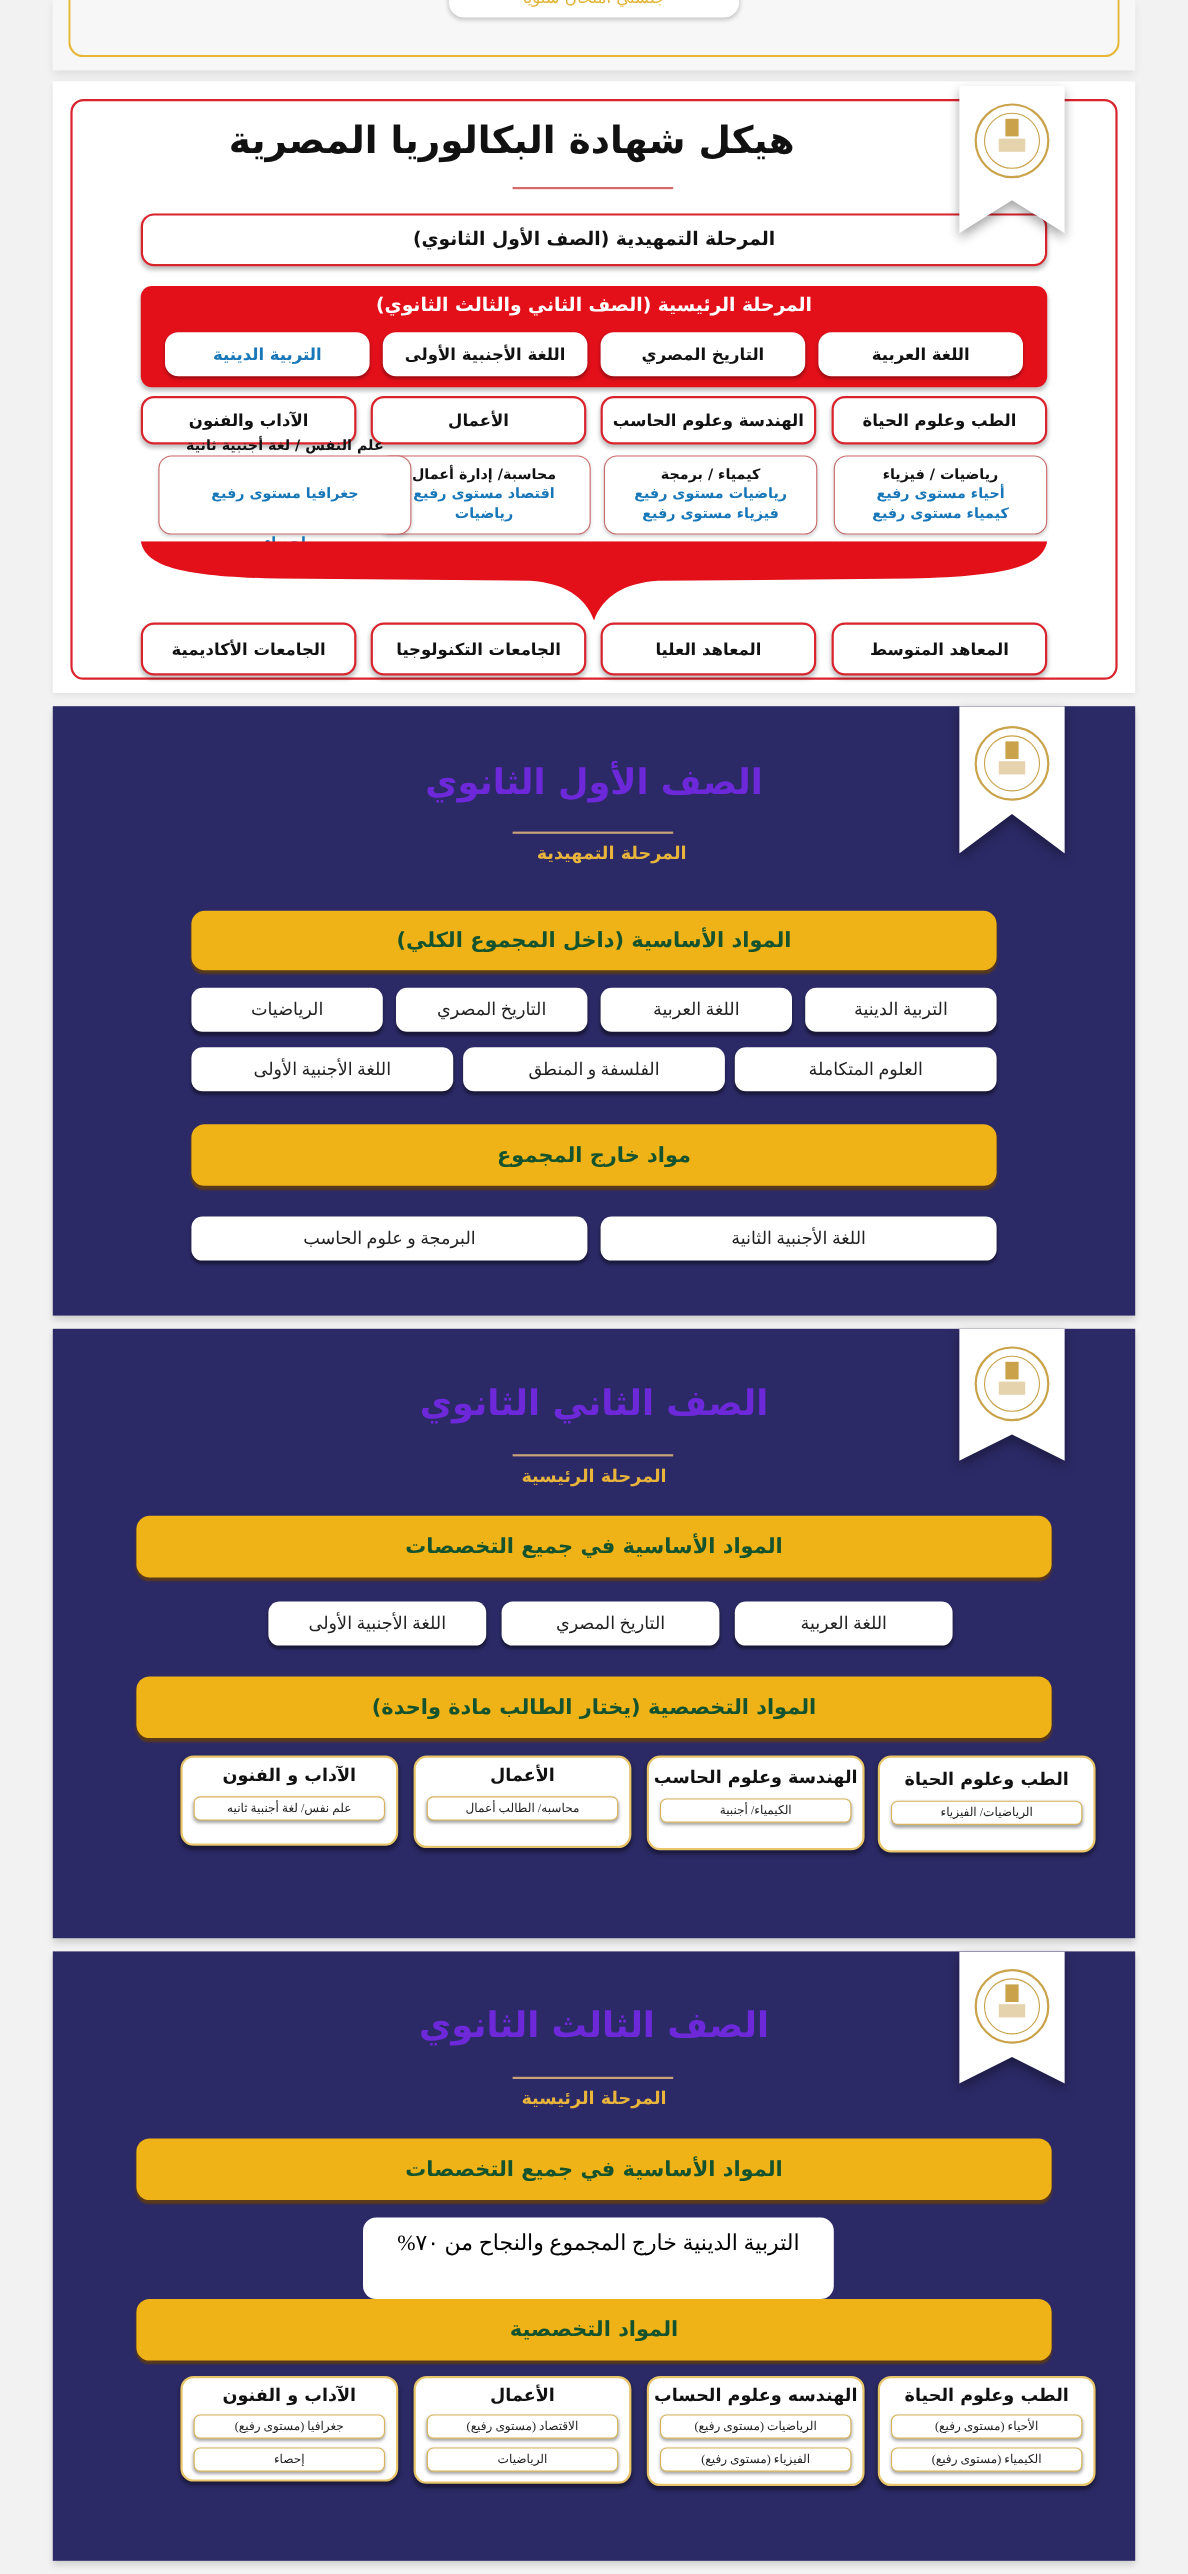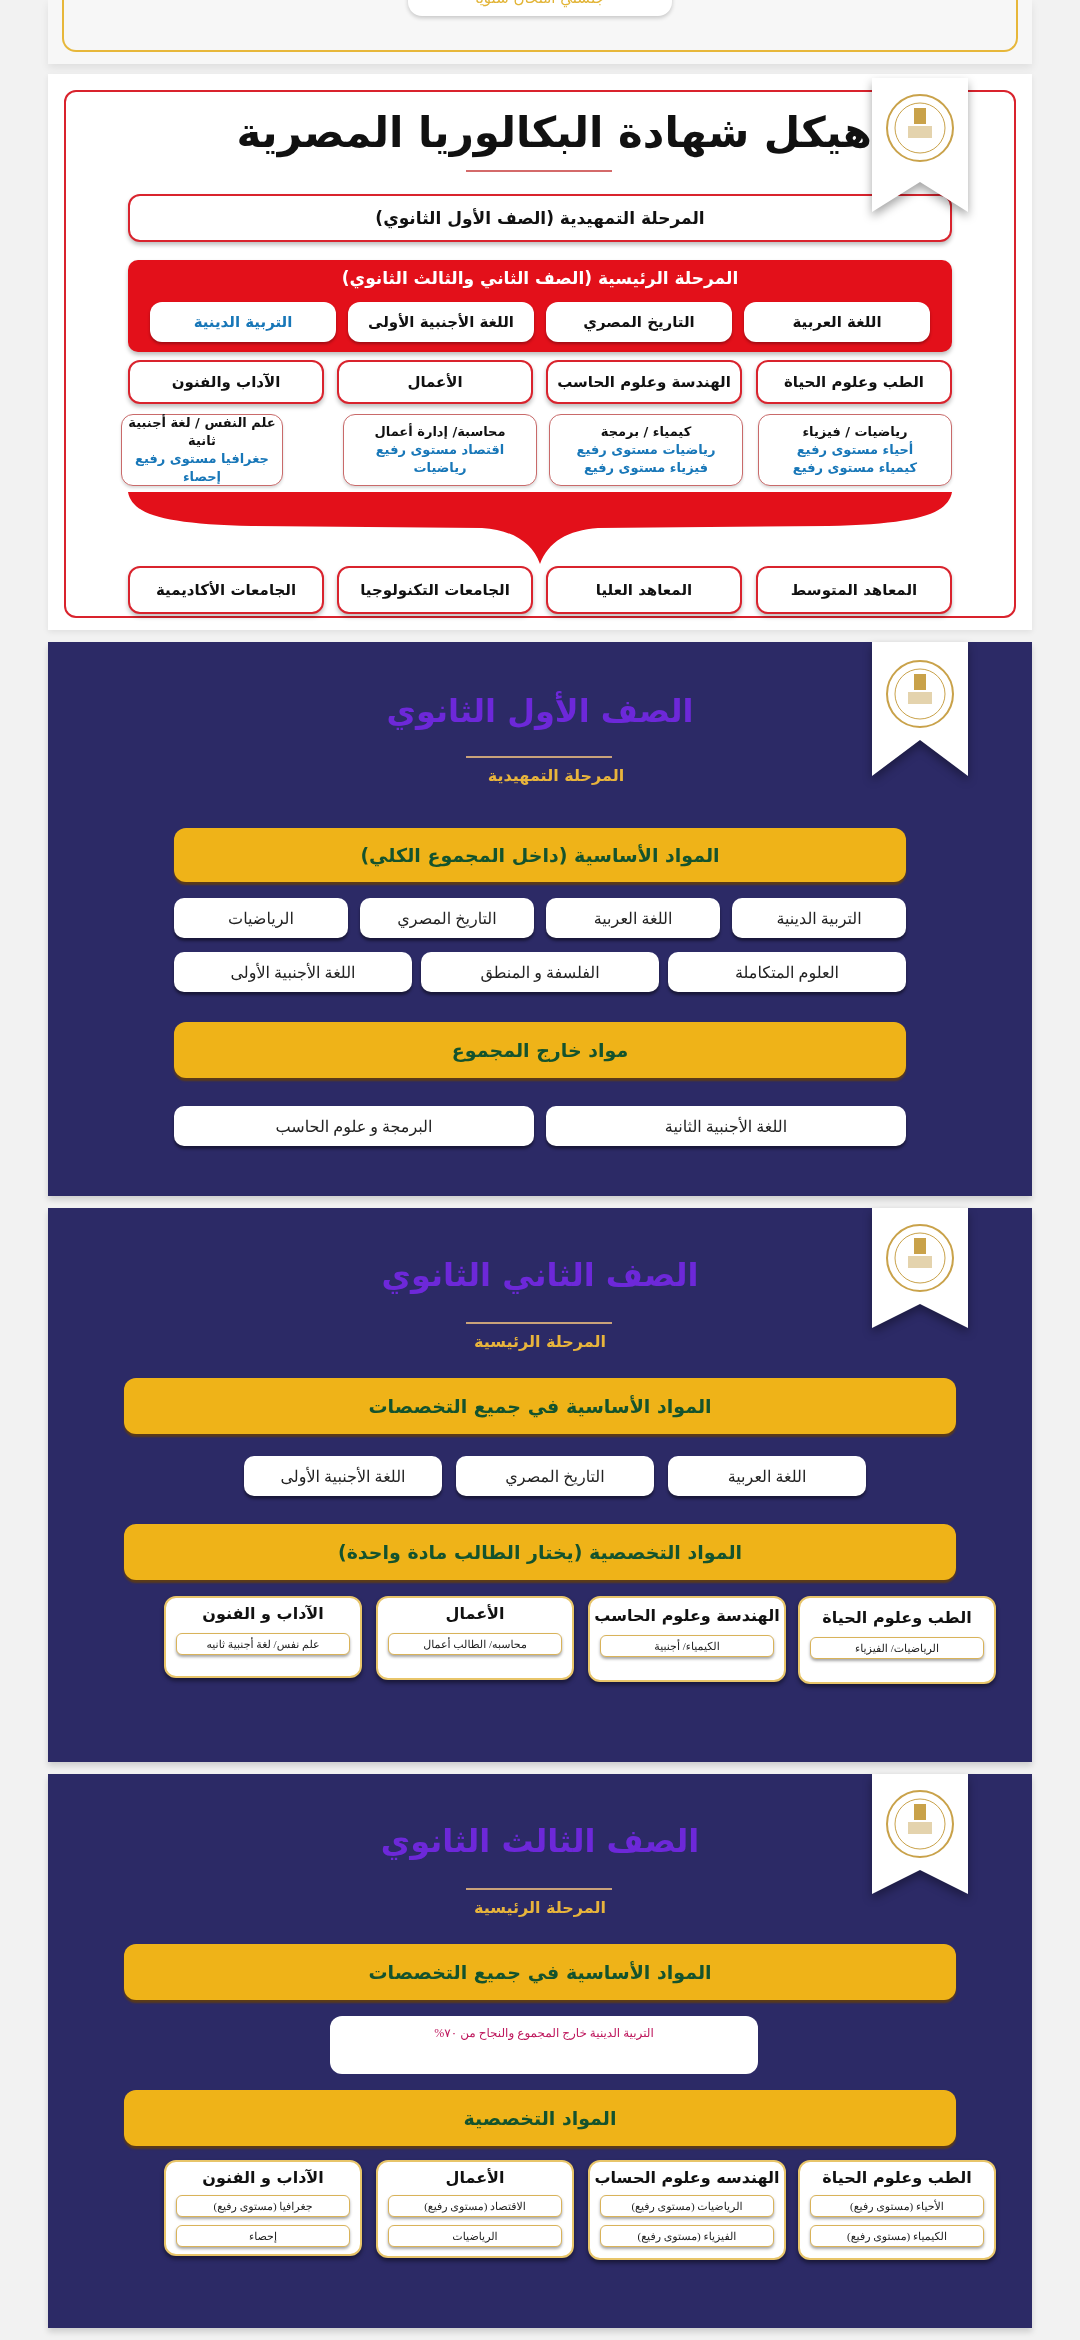--- a/index.html
+++ b/index.html
@@ -34,22 +34,22 @@
   .sec1 {
     left: 48px; top: 74px; width: 984px; height: 556px;
     background: #fff;
     box-shadow: 0 2px 6px rgba(0,0,0,0.08);
   }
   .sec1-frame {
     left: 64px; top: 90px; width: 952px; height: 528px;
     border: 2px solid #d9232d; border-radius: 12px;
   }
   .sec1-title {
-    left: 192px; top: 108px; width: 680px; text-align: right;
-    font-size: 42px; font-weight: bold; color: #111;
+    left: 208px; top: 108px; width: 680px; text-align: left;
+    font-size: 34px; font-weight: bold; color: #111;
   }
   .sec1-underline { left: 466px; top: 170px; width: 146px; height: 2px; background: #d46a6a; }
 
   .box-red-outline {
     background: #fff; border: 2px solid #d9232d; border-radius: 12px;
     box-shadow: 0 3px 4px rgba(0,0,0,0.25);
     text-align: center; font-weight: bold; color: #111;
     display: flex; align-items: center; justify-content: center;
   }
   .prep-box { left: 128px; top: 194px; width: 824px; height: 48px; font-size: 17px; }
@@ -126,24 +126,24 @@
   .track-card-title {
     text-align: center; font-size: 16px; font-weight: bold; color: #111;
   }
   .pill {
     background: #fff; border: 1.5px solid #d9b35a; border-radius: 6px;
     box-shadow: 0 2px 3px rgba(0,0,0,0.35);
     text-align: center; font-family: "Liberation Serif", "DejaVu Serif", serif;
     font-size: 11px; color: #222; height: 22px; line-height: 20px;
   }
   .note-box {
-    left: 330px; top: 2016px; width: 428px; height: 58px;
+    left: 330px; top: 2016px; width: 428px; height: 74px;
     background: #fff; border-radius: 12px;
     font-family: "Liberation Serif", "DejaVu Serif", serif;
-    font-size: 12px; color: #be185d; text-align: center; padding-top: 10px;
+    font-size: 20px; color: #000000; text-align: center; padding-top: 10px;
   }
 </style>
 </head>
 <body>
 
 <div class="abs top-card"></div>
 <div class="abs top-card-frame"></div>
 <div class="abs top-card-btn">جلستي امتحان سنويا</div>
 
 <div class="abs sec1"></div>
@@ -173,21 +173,21 @@
 <div class="abs track-detail" style="left:549px;width:194px;">
   <span class="l1">كيمياء / برمجة</span>
   <span class="l2">رياضيات مستوى رفيع</span>
   <span class="l2">فيزياء مستوى رفيع</span>
 </div>
 <div class="abs track-detail" style="left:343px;width:194px;">
   <span class="l1">محاسبة/ إدارة أعمال</span>
   <span class="l2">اقتصاد مستوى رفيع</span>
   <span class="l2">رياضيات</span>
 </div>
-<div class="abs track-detail" style="left:121px;width:162px;">
+<div class="abs track-detail" style="left:144px;width:230px;gap:26px;">
   <span class="l1">علم النفس / لغة أجنبية ثانية</span>
   <span class="l2">جغرافيا مستوى رفيع</span>
   <span class="l2">إحصاء</span>
 </div>
 
 <svg class="abs brace" viewBox="0 0 824 72" preserveAspectRatio="none">
   <path d="M0,0 L824,0 C820,22 790,32 700,34 L470,36 C440,38 420,50 412,72 C404,50 384,38 354,36 L124,34 C34,32 4,22 0,0 Z" fill="#e3101a"></path>
 </svg>
 
 <div class="abs box-red-outline dest-box" style="left:756px;width:196px;">المعاهد المتوسط</div>

